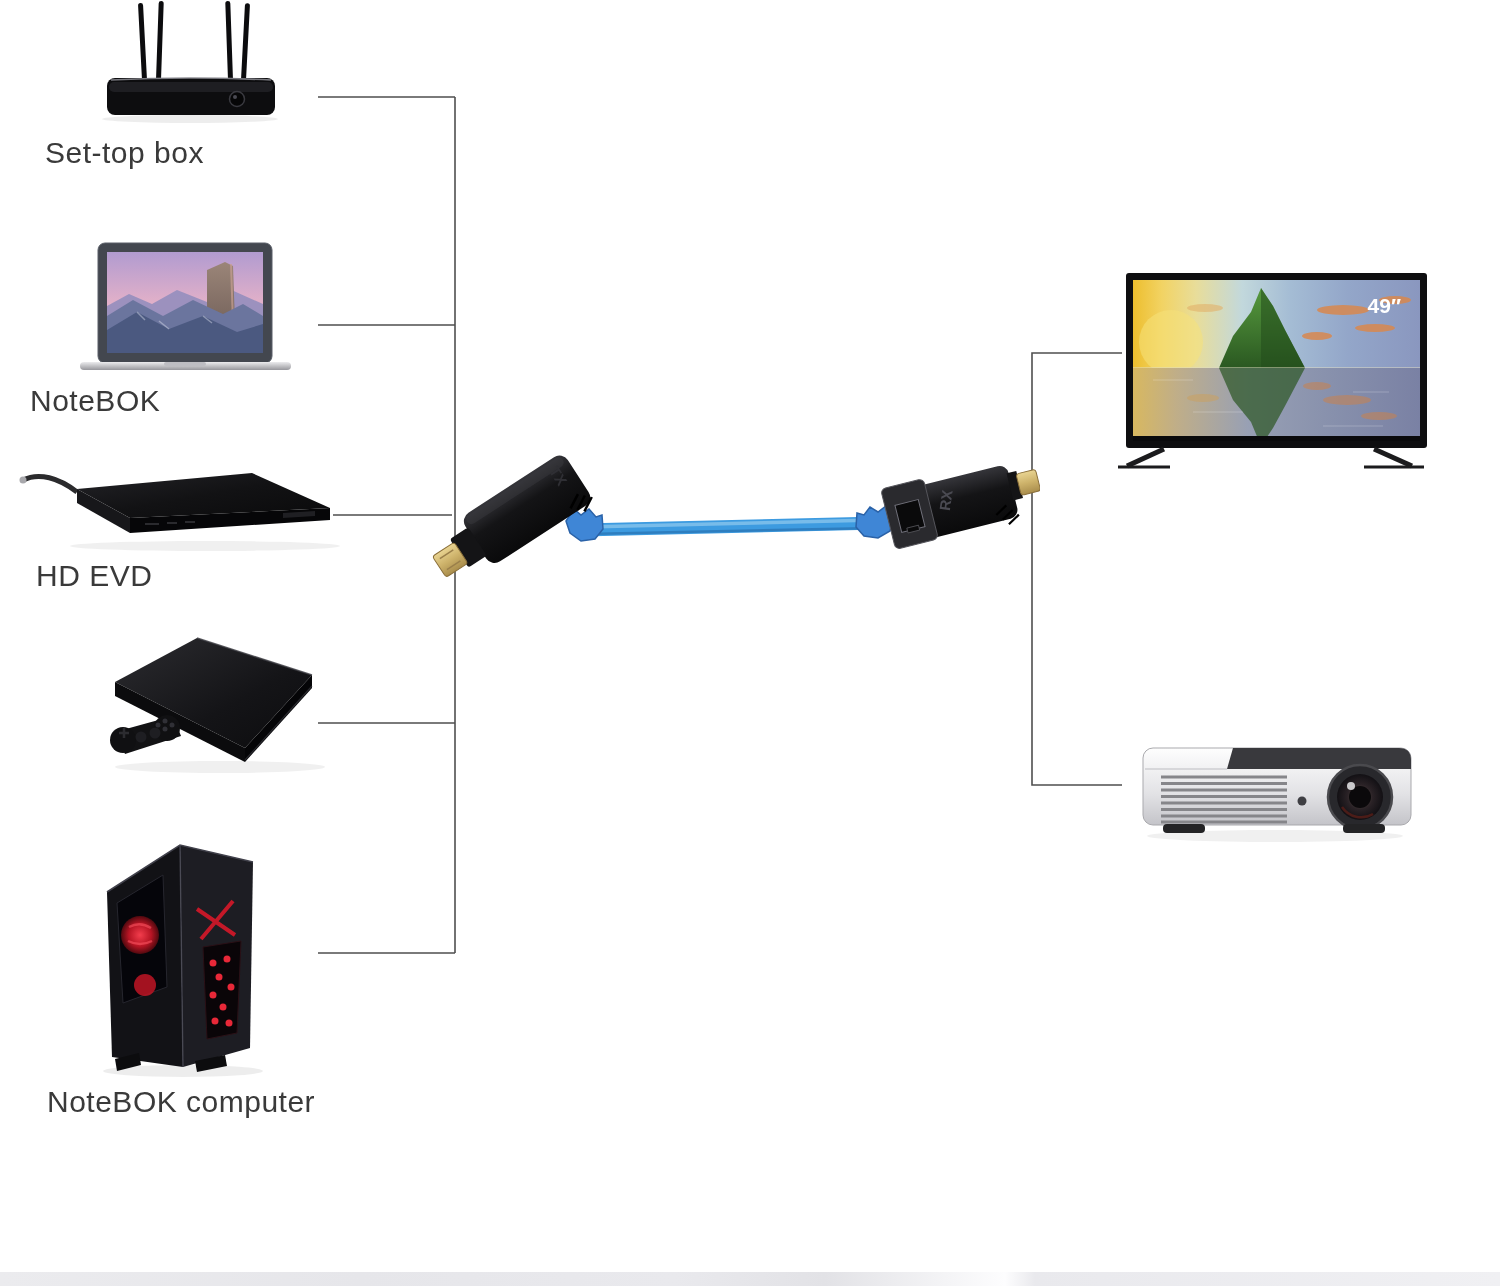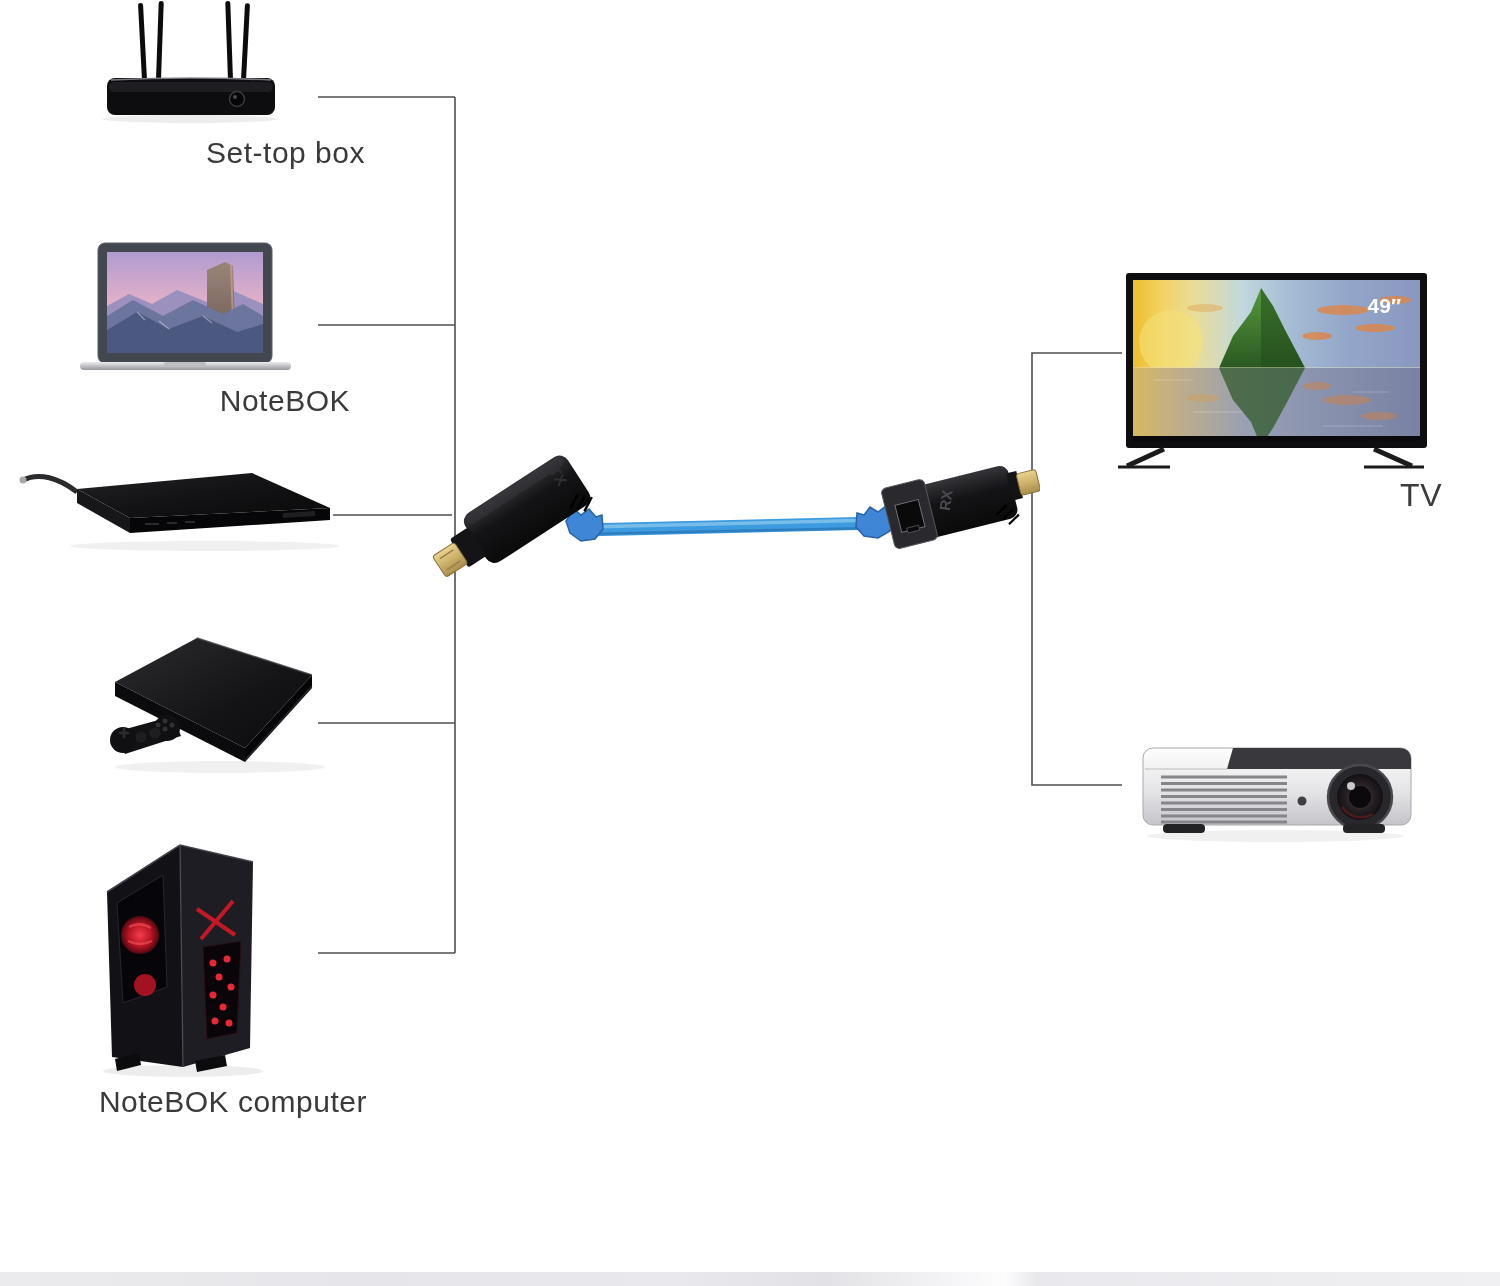--- a/index.html
+++ b/index.html
@@ -1,19 +1,19 @@
 <!DOCTYPE html>
 <html><head>
 <meta charset="utf-8">
 <style>
   html,body{margin:0;padding:0;background:#fff;}
   .canvas{position:relative;width:1500px;height:1286px;background:#ffffff;overflow:hidden;
           font-family:"Liberation Sans",sans-serif;}
   .abs{position:absolute;}
-  .dev-label{position:absolute;width:320px;text-align:right;color:#3a3a3a;
+  .dev-label{position:absolute;width:320px;text-align:left;color:#3a3a3a;
              font-size:30px;letter-spacing:.5px;}
   .lbl-tv{font-size:32px;}
   .bottom-strip{position:absolute;left:0;right:0;bottom:0;height:14px;
     background:linear-gradient(to right,#ebebee 0%,#e6e6ea 24%,#e9e9ed 45%,#e2e2e6 55%,
                #fdfdfe 67%,#e9e9ed 69%,#f0f0f3 100%);}
   svg{display:block;}
 </style>
 </head>
 <body>
 
@@ -133,20 +133,21 @@
     </defs>
     <ellipse cx="190" cy="86" rx="135" ry="5" fill="#000" opacity=".06"></ellipse>
     <path d="M62 32 C 44 18 24 12 8 20" stroke="#2b2b2d" stroke-width="5" fill="none"></path>
     <circle cx="8" cy="20" r="3.5" fill="#a8a8ac"></circle>
     <polygon points="62,29 237,13 315,48 115,58" fill="url(#evdTop)"></polygon>
     <polygon points="62,29 115,58 115,73 62,43" fill="#17171a"></polygon>
     <polygon points="115,58 315,48 315,60 115,73" fill="#060608"></polygon>
     <polygon points="268,53 300,51 300,56 268,58" fill="#1f1f23"></polygon>
     <path d="M130 64 h14 M152 63 h10 M170 62 h10" stroke="#2a2a2e" stroke-width="2"></path>
   </svg>
+  <div class="dev-label" style="left:36px;top:559px">HD EVD</div>
 
   <svg class="abs" style="left:95px;top:625px" width="235" height="165" viewBox="0 0 235 165">
     <defs>
       <linearGradient id="ps3Top" x1="0" y1="0" x2="1" y2="1">
         <stop offset="0" stop-color="#2c2c30"></stop>
           <stop offset=".6" stop-color="#141417"></stop>
           <stop offset="1" stop-color="#0c0c0e"></stop>
       </linearGradient>
     </defs>
     <ellipse cx="125" cy="142" rx="105" ry="6" fill="#000" opacity=".06"></ellipse>
@@ -255,21 +256,20 @@
       <text x="268" y="33" font-size="21" font-weight="bold" fill="#ffffff" text-anchor="end">49″</text>
     </g>
     <rect x="21" y="176" width="287" height="5" fill="#0a0a0c"></rect>
     <g stroke="#1b1b1d">
       <path d="M52 189 L15 206" stroke-width="5"></path>
       <path d="M6 207 L58 207" stroke-width="3"></path>
       <path d="M262 189 L300 206" stroke-width="5"></path>
       <path d="M252 207 L312 207" stroke-width="3"></path>
     </g>
   </svg>
-  <div class="dev-label lbl-tv" style="left:1122px;top:477px">TV</div>
 
   <svg class="abs" style="left:1135px;top:728px" width="300" height="118" viewBox="0 0 300 118">
     <defs>
       <linearGradient id="projBody" x1="0" y1="0" x2="0" y2="1">
         <stop offset="0" stop-color="#fefefe"></stop>
           <stop offset=".6" stop-color="#e2e2e5"></stop>
           <stop offset="1" stop-color="#c4c4c9"></stop>
       </linearGradient>
       <radialGradient id="lensGrad">
           <stop offset="0" stop-color="#6a5a50"></stop>

